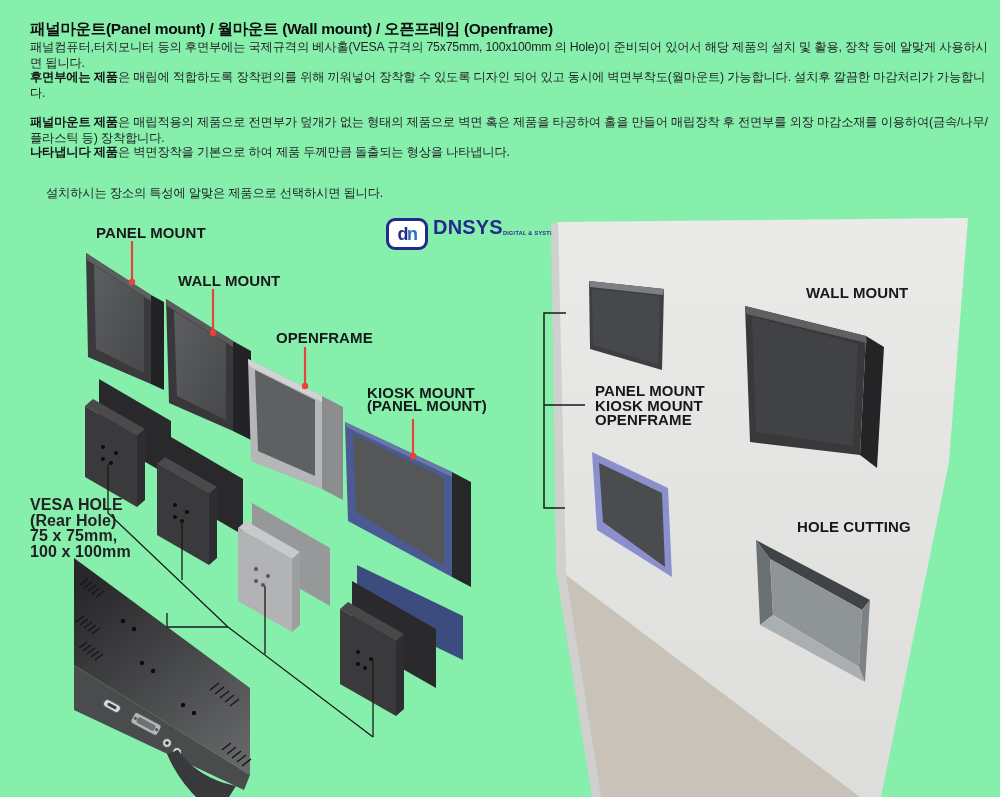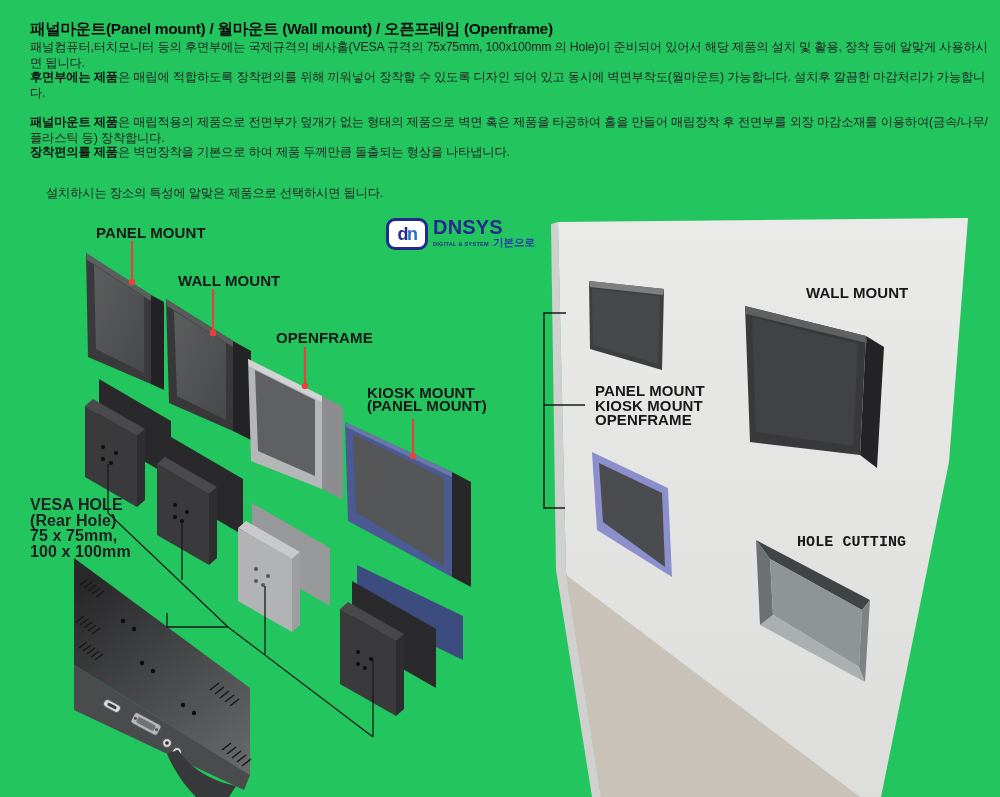--- a/index.html
+++ b/index.html
@@ -1,17 +1,17 @@
 <!DOCTYPE html>
 <html><head>
 <meta charset="utf-8">
 <style>
   html,body{margin:0;padding:0;background:#ffffff;}
   .canvas{
-    position:relative;width:1000px;height:797px;background:#22c55e;overflow:hidden;
+    position:relative;width:1000px;height:797px;background:#86efac;overflow:hidden;
     font-family:"Liberation Sans",sans-serif;color:#1f1f21;
   }
   
   .tb{position:absolute;left:30px;width:958px;letter-spacing:-0.2px;}
   .page-title{top:9px;font-size:15.5px;font-weight:bold;color:#0c0c0d;letter-spacing:-0.3px;}
   .para{font-size:12.3px;line-height:15.5px;color:#232325;}
   .para b{color:#111113;}
   
   .lbl{
     position:absolute;font-size:15px;font-weight:bold;color:#18181a;
@@ -22,21 +22,21 @@
   .vesa{font-size:16px;line-height:15.5px;font-weight:bold;color:#222224;}
   .group-lbl{line-height:14.5px;}
   
   .logo{position:absolute;left:386px;top:218px;display:flex;align-items:flex-start;gap:5px;}
   .logo-mark{
     width:36px;height:26px;border:3px solid #232a8c;border-radius:9px;
     display:flex;align-items:center;justify-content:center;
     font-weight:bold;font-size:18px;letter-spacing:-1.5px;line-height:1;background:#fff;
   }
   .logo-mark .d{color:#232a8c;} .logo-mark .n{color:#2f6fc1;}
-  .logo-col{display:flex;flex-direction:column;}
+  .logo-col{display:flex;flex-direction:row;}
   .logo-brand{font-weight:bold;font-size:20px;line-height:18px;color:#232a8c;letter-spacing:0.2px;}
   .logo-subrow{display:flex;align-items:flex-end;gap:4px;margin-top:1px;}
   .logo-sub{font-size:5.5px;font-weight:bold;color:#232a8c;letter-spacing:0.3px;}
   .logo-kr{font-size:10.5px;font-weight:bold;color:#2b3caa;line-height:10px;}
   svg{position:absolute;}
 </style>
 </head>
 <body>
 
 <div class="canvas">
@@ -49,21 +49,21 @@
 
   <p class="tb para" style="top:70px;margin:0;">
     <b>후면부에는 제품</b><span>은 매립에 적합하도록 장착편의를 위해 끼워넣어 장착할 수 있도록 디자인 되어 있고 동시에 벽면부착도(월마운트) 가능합니다. 설치후 깔끔한 마감처리가 가능합니다.</span><br>
   </p>
 
   <p class="tb para" style="top:115px;margin:0;">
     <b>패널마운트 제품</b><span>은 매립적용의 제품으로 전면부가 덮개가 없는 형태의 제품으로 벽면 혹은 제품을 타공하여 홀을 만들어 매립장착 후 전면부를 외장 마감소재를 이용하여(금속/나무/플라스틱 등) 장착합니다.</span>
   </p>
 
   <p class="tb para" style="top:145px;margin:0;">
-    <b>장착편의를 제품</b><span>은 벽면장착을 기본으로 하여 제품 두께만큼 돌출되는 형상을 나타냅니다.</span>
+    <b>나타냅니다 제품</b><span>은 벽면장착을 기본으로 하여 제품 두께만큼 돌출되는 형상을 나타냅니다.</span>
   </p>
 
   <p class="tb para" style="top:170px;margin:16px;">
     <span>설치하시는 장소의 특성에 알맞은 제품으로 선택하시면 됩니다.</span>
   </p>
 
   <div class="logo">
     <span class="logo-mark">
         <span class="d">d</span>
         <span class="n">n</span>
@@ -287,15 +287,15 @@
     <span class="ln">75 x 75mm,</span>
     <span class="ln">100 x 100mm</span>
   </div>
 
   <div class="lbl" style="left:806px;top:286px;">WALL MOUNT</div>
   <div class="lbl group-lbl" style="left:595px;top:384px;">
     <span class="ln">PANEL MOUNT</span>
     <span class="ln">KIOSK MOUNT</span>
     <span class="ln">OPENFRAME</span>
   </div>
-  <div class="lbl" style="left:797px;top:536px;font-family:Liberation Mono, monospace;">HOLE CUTTING</div>
+  <div class="lbl" style="left:797px;top:520px;">HOLE CUTTING</div>
 
 </div>
 
 </body></html>

